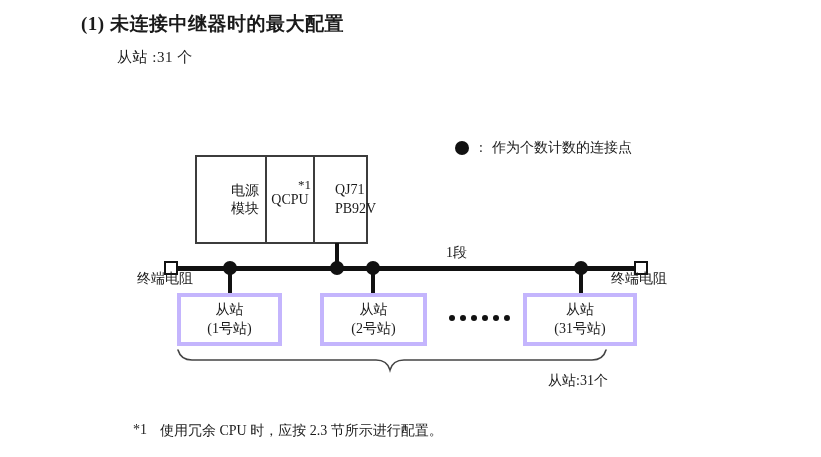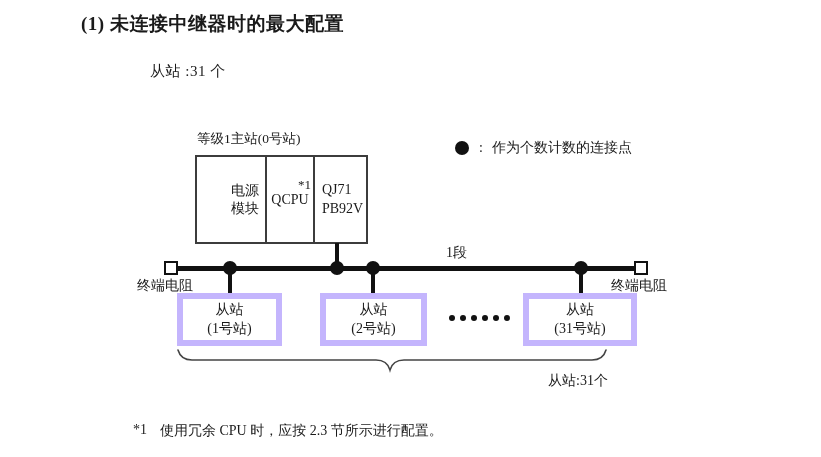--- a/index.html
+++ b/index.html
@@ -16,70 +16,70 @@
   .abs { position: absolute; }
 
   
   .heading {
     left: 81px; top: 11px;
     font-size: 19px; font-weight: 700;
     letter-spacing: 0.5px;
   }
   .spec-line { left: 117px; font-size: 15px; letter-spacing: 0.5px; }
   .spec-line.l1 { top: 38px; }
-  .spec-line.l2 { top: 62px; margin-left: 33px; }
+  .spec-line.l2 { top: 48px; }
 
   
   .master-label { left: 197px; top: 130px; font-size: 13.5px; }
   .master-box {
     left: 195px; top: 155px; width: 173px; height: 89px;
     border: 2px solid #3c3c3c;
     display: flex;
     background: #fff;
   }
   .m-cell { display: flex; align-items: center; justify-content: center; font-size: 14px; }
   .m-cell.power { width: 70px; border-right: 2px solid #3c3c3c; padding-left: 34px; }
   .m-cell.cpu   { width: 48px; border-right: 2px solid #3c3c3c; position: relative; }
-  .m-cell.module{ width: 35px; justify-content: flex-start; padding-left: 7px; line-height: 1.35; }
+  .m-cell.module{ width: 35px; justify-content: flex-start; padding-left: 20px; line-height: 1.35; }
   .cpu-note { position: absolute; top: 20px; right: 2px; font-size: 13px; }
 
   
   .legend { left: 455px; top: 139px; display: flex; align-items: center; font-size: 14px; }
   .legend-dot { width: 14px; height: 14px; border-radius: 50%; background: #111; display: inline-block; }
   .legend-sep { margin: 0 9px 0 10px; }
 
   
   .bus-line { left: 178px; top: 266px; width: 457px; height: 5px; background: #111; }
   .term-square {
     width: 14px; height: 14px; background: #fff;
     border: 2px solid #111; top: 261px;
   }
   .term-square.left  { left: 164px; }
   .term-square.right { left: 634px; }
-  .term-label { top: 277px; font-size: 14px; }
+  .term-label { top: 270px; font-size: 14px; }
   .term-label.left  { left: 137px; }
   .term-label.right { left: 611px; }
   .segment-label { left: 446px; top: 244px; font-size: 14px; }
 
   .conn-dot { width: 14px; height: 14px; border-radius: 50%; background: #111; top: 261px; }
   .conn-dot.d1  { left: 223px; }
   .conn-dot.dm  { left: 330px; }
   .conn-dot.d2  { left: 366px; }
   .conn-dot.d31 { left: 574px; }
 
   .drop { width: 4px; background: #111; }
   .drop.master { left: 335px; top: 243px; height: 25px; }
   .drop.s1  { left: 228px; top: 270px; height: 24px; }
   .drop.s2  { left: 371px; top: 270px; height: 24px; }
   .drop.s31 { left: 579px; top: 270px; height: 24px; }
 
   
   .slave-box {
     top: 293px; height: 53px;
-    border: 6px solid #c4b5fd;
+    border: 4px solid #c4b5fd;
     background: #fff;
     display: flex; flex-direction: column;
     align-items: center; justify-content: center;
     font-size: 14px; line-height: 1.35; text-align: left;
   }
   .slave-box.s1  { left: 177px; width: 105px; }
   .slave-box.s2  { left: 320px; width: 107px; }
   .slave-box.s31 { left: 523px; width: 114px; }
 
   .ellipsis { left: 449px; top: 315px; display: flex; gap: 5px; }
@@ -97,21 +97,20 @@
   .footnote .marker { margin-right: 13px; }
 </style>
 </head>
 <body>
 
 <div class="page">
 
   <div class="abs heading">(1) 未连接中继器时的最大配置</div>
   <div class="abs spec-line l2">从站 :31 个</div>
 
-  <div class="abs master-label">等级1主站(0号站)</div>
   <div class="abs master-box">
     <div class="m-cell power">电源模块</div>
     <div class="m-cell cpu">
       <span class="cpu-note">*1</span>
       <span>QCPU</span>
     </div>
     <div class="m-cell module">
       <span>
         <span>QJ71</span><br>
         <span>PB92V</span>

